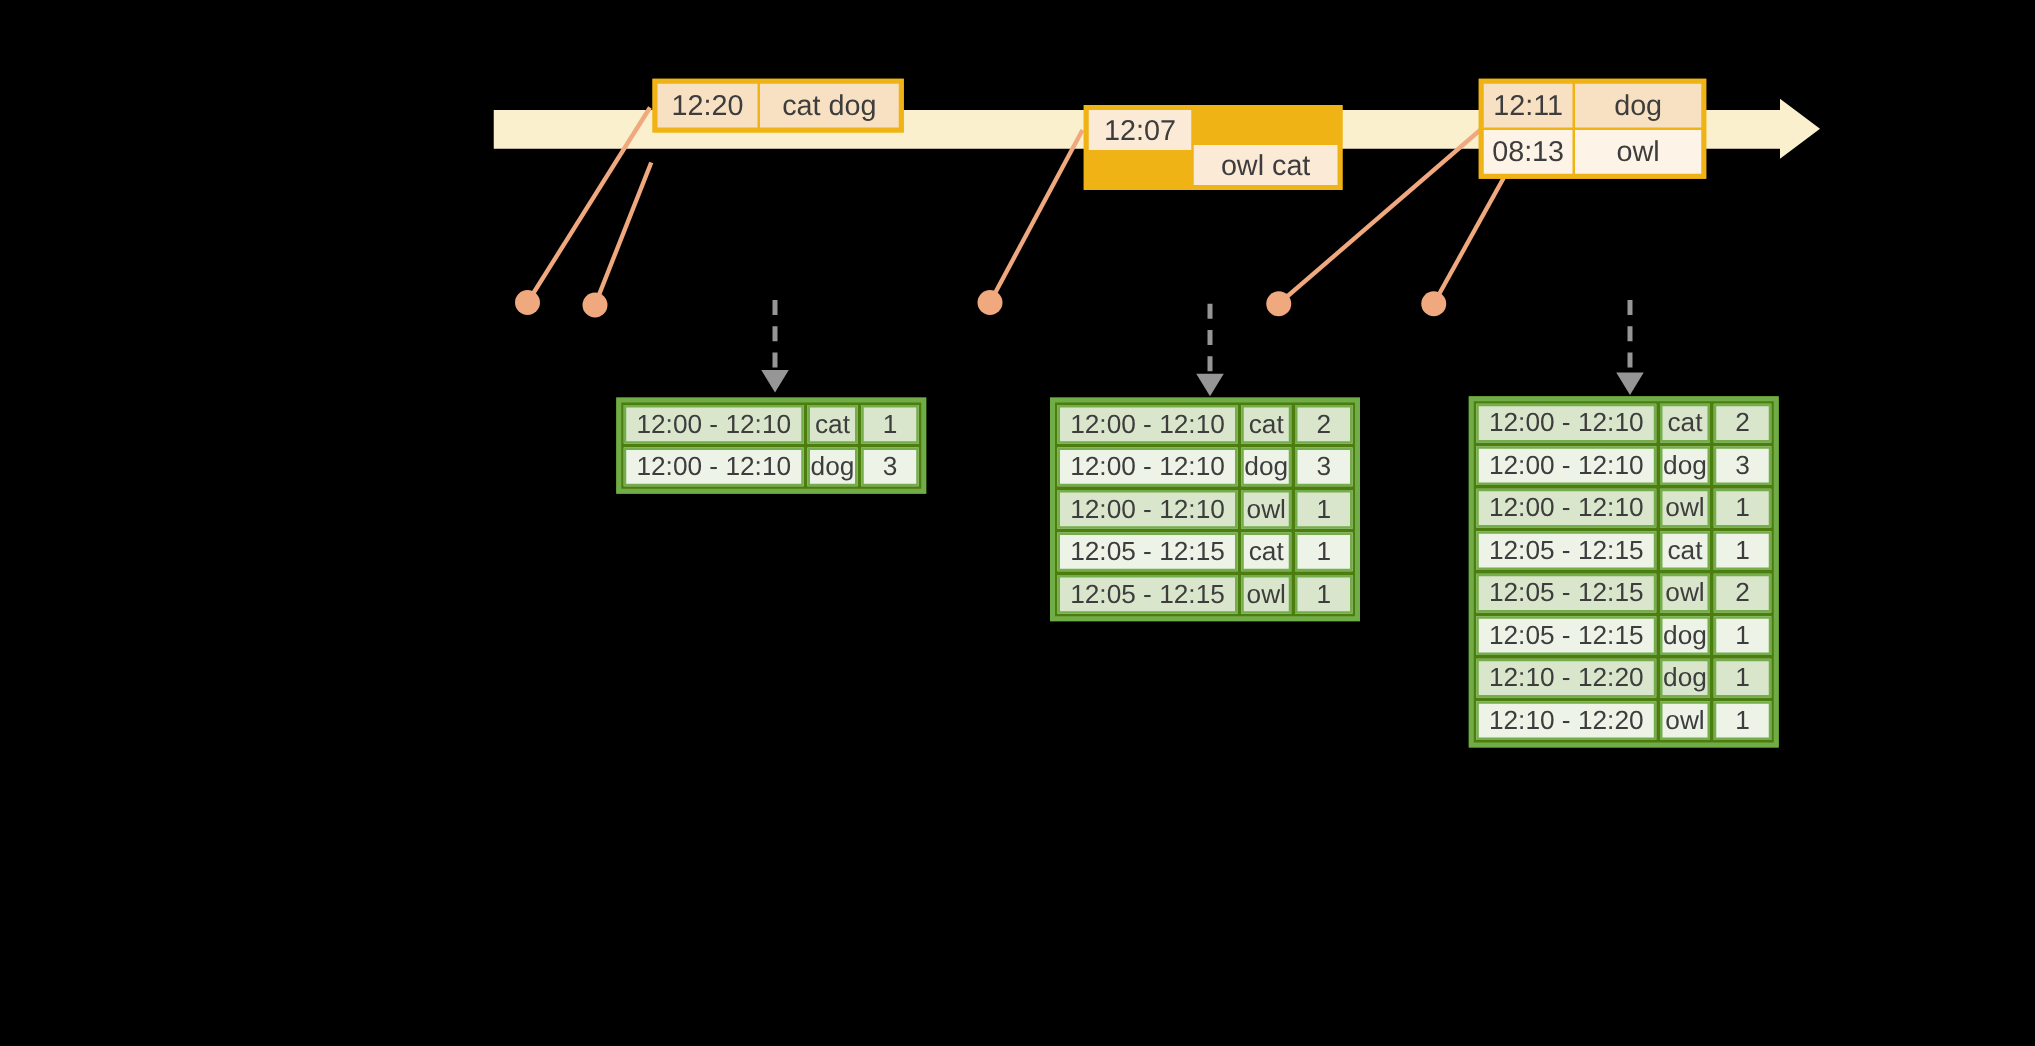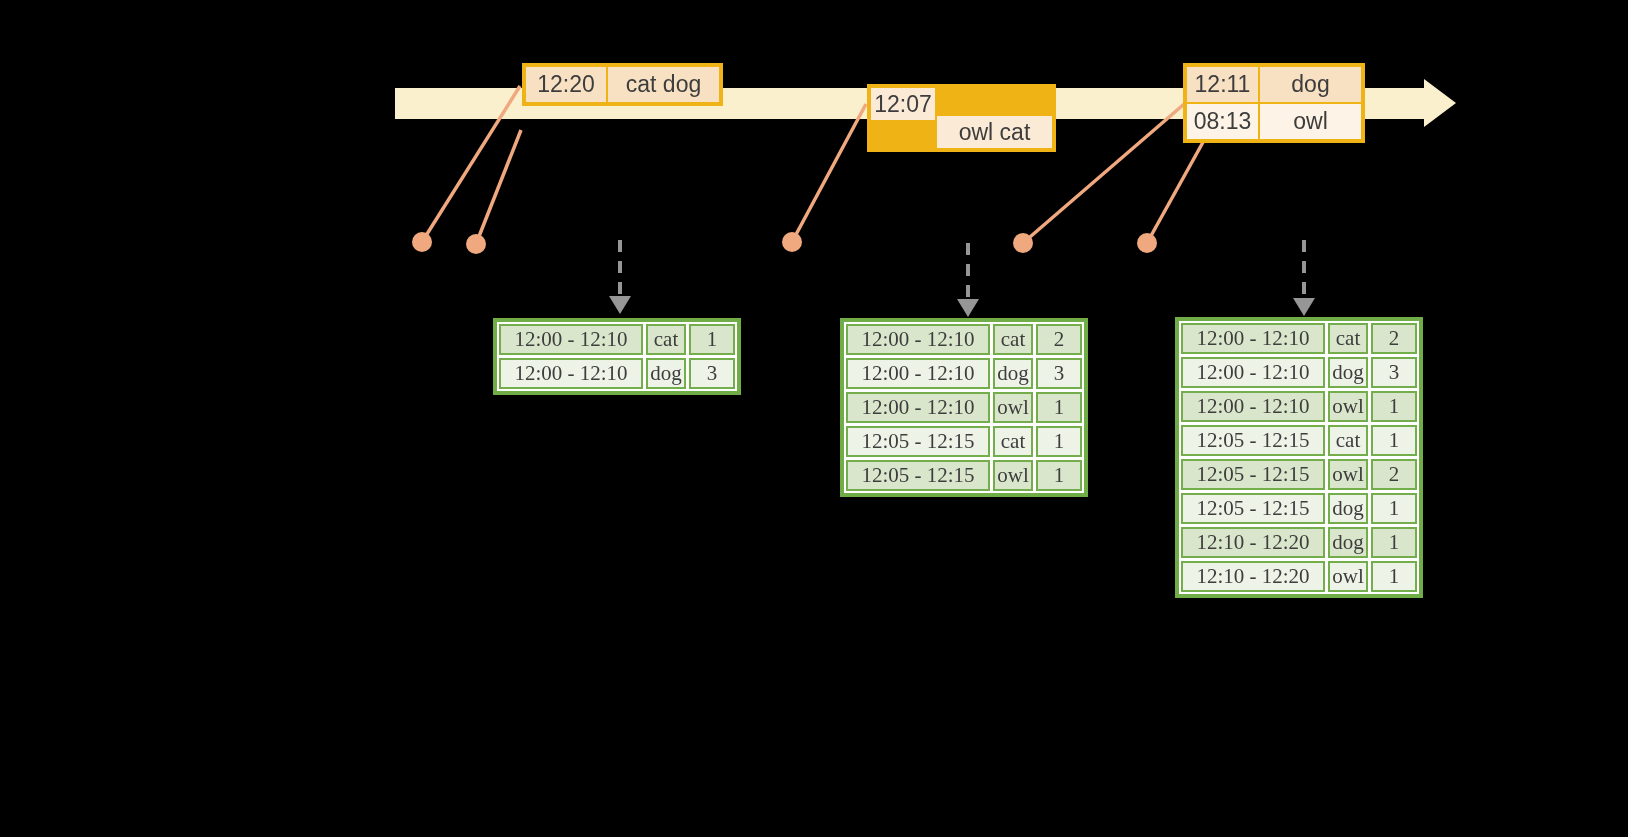--- a/index.html
+++ b/index.html
@@ -23,31 +23,31 @@
     height:35px; line-height:35px; text-align:center;
     font-size:23px; color:#3d3d3d;
   }
   .event-table .erow:nth-child(odd) .ecell { background:#f8e1c2; }
   .event-table .erow:nth-child(even) .ecell { background:#fdf3e6; }
   .et-a { left:522px; top:63px; }
   .et-a .cell-time  { width:80px; }
   .et-a .cell-words { width:111px; }
   .et-b { left:867px; top:84px; }
   .et-b .ecell { height:32px; line-height:32px; background:#fbead6 !important; }
-  .et-b .cell-time  { width:64px; }
+  .et-b .cell-time  { width:82px; }
   .et-b .cell-words { width:115px;margin-top:28px; }
   .et-c { left:1183px; top:63px; }
   .et-c .cell-time  { width:71px; }
   .et-c .cell-words { width:101px; }
 
   
   .result-table {
     position:absolute; z-index:2;
     display:flex; flex-direction:column; gap:3px;
-    border:4px solid #70ad47; background:#ffffff; padding:2px;font-family:Liberation Serif, serif;
+    border:4px solid #70ad47; background:#4d7c0f; padding:2px;
   }
   .rrow { display:flex; gap:3px; }
   .rcell {
     border:2px solid #74ad4b; height:31px; line-height:27px;
     text-align:center; font-size:21px; color:#3d3d3d;
   }
   .result-table .rrow:nth-child(odd)  .rcell { background:#dae6cb; }
   .result-table .rrow:nth-child(even) .rcell { background:#eef3e8; }
   .cell-window { width:144px; }
   .cell-word   { width:40px; }

